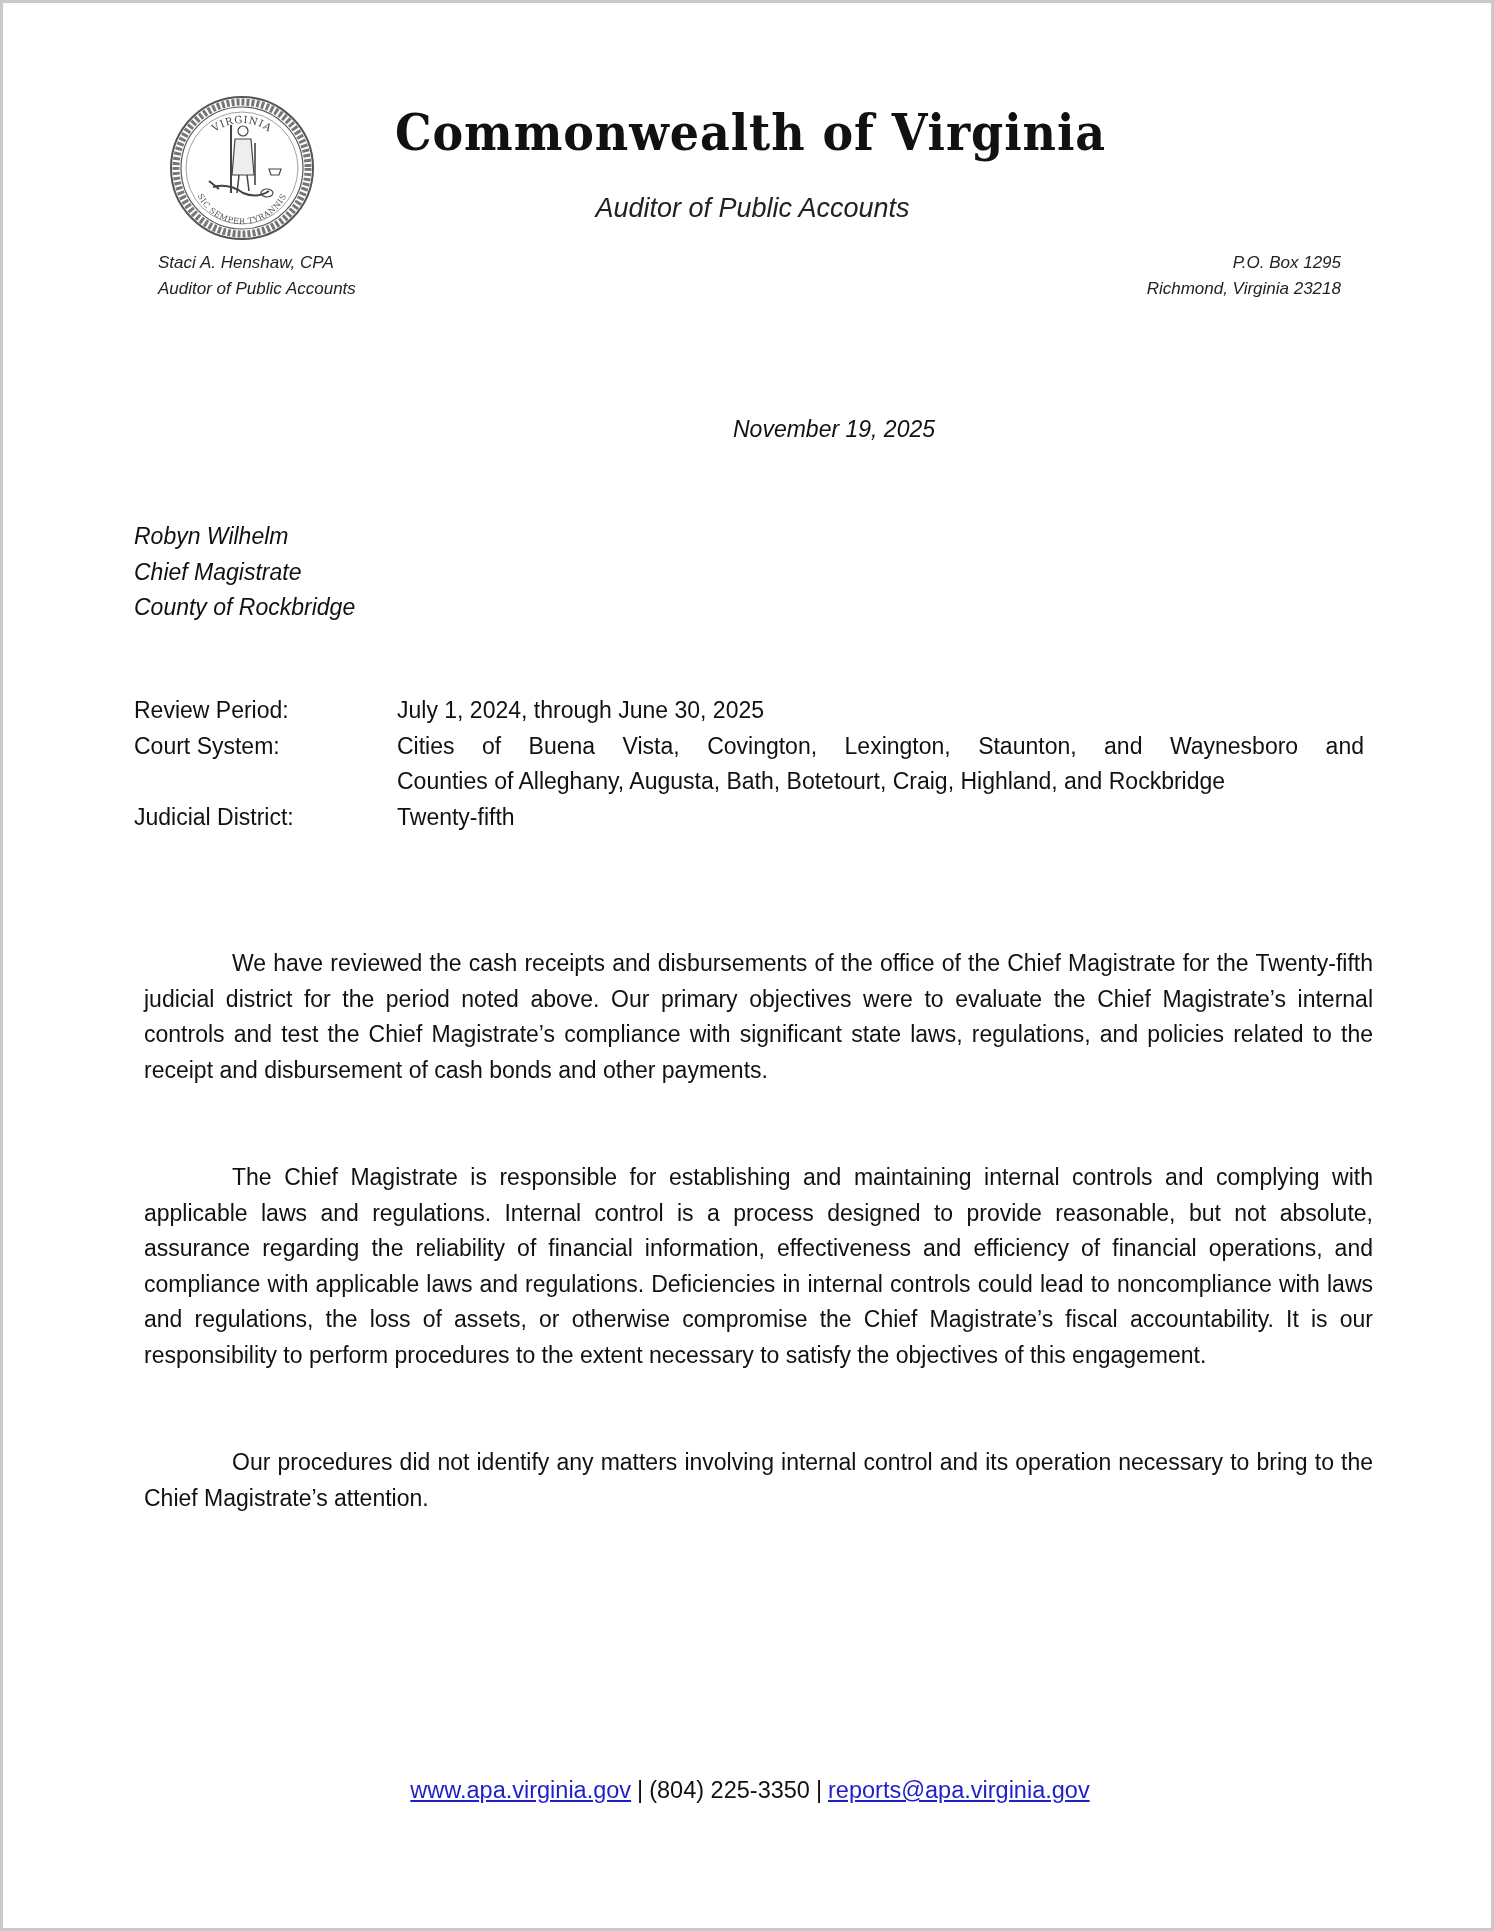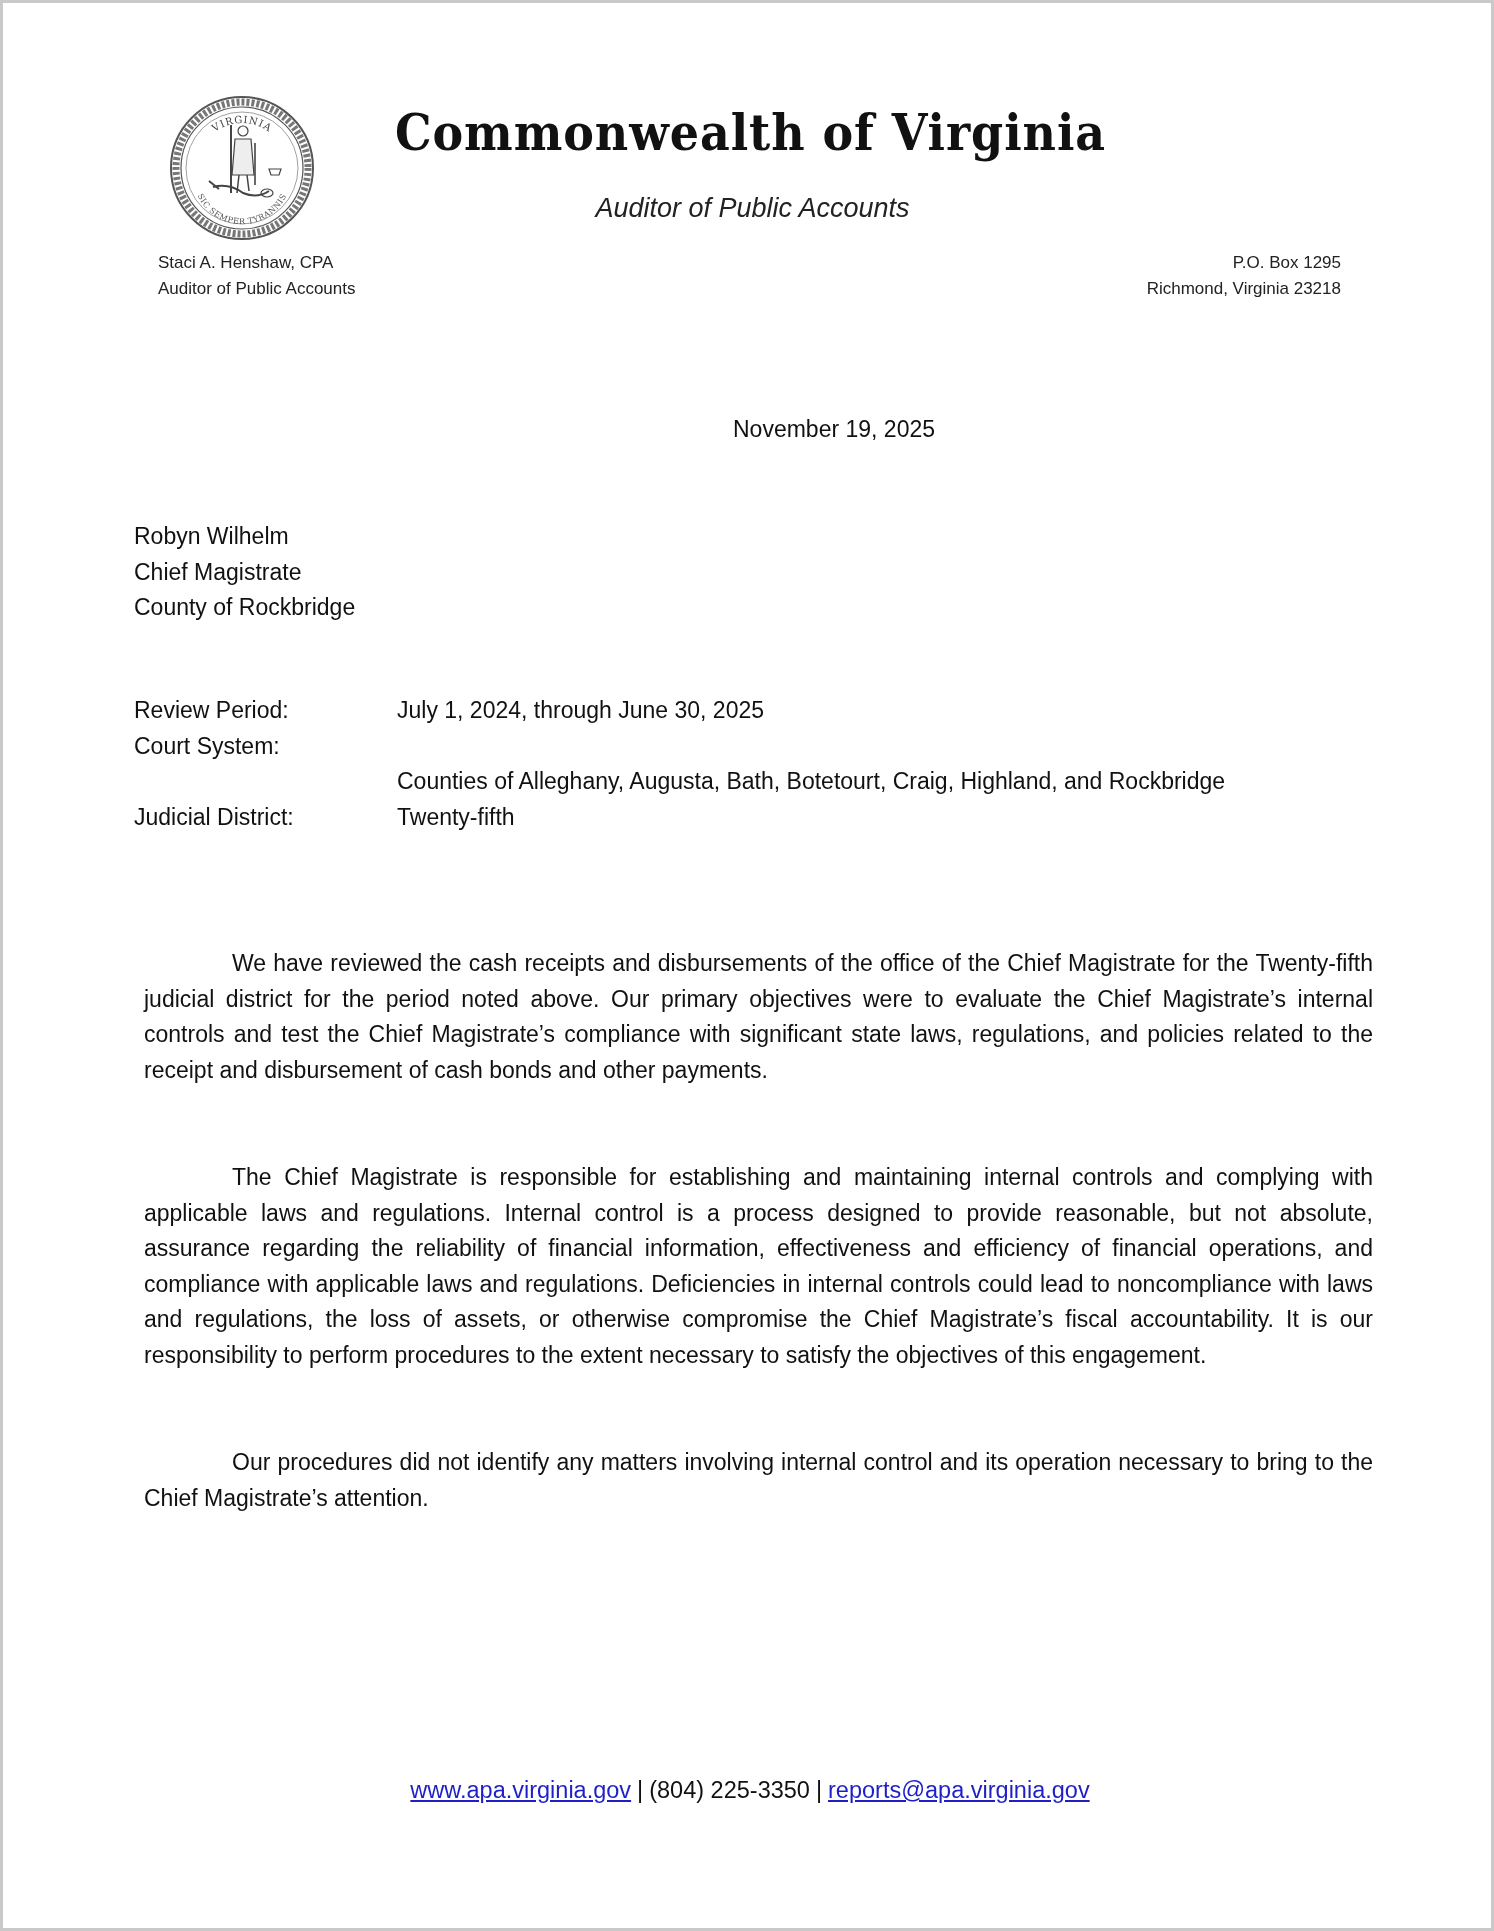--- a/index.html
+++ b/index.html
@@ -5,21 +5,21 @@
   html, body { margin: 0; padding: 0; }
   body {
     width: 1494px; height: 1931px; background: #c9c9c9;
     position: relative; overflow: hidden;
     font-family: "Liberation Sans", sans-serif; color: #111;
   }
   .page {
     position: absolute; left: 3px; top: 3px; width: 1488px; height: 1925px;
     background: #ffffff;
   }
-  .abs { position: absolute; white-space: nowrap; }
+  .abs { position: absolute; white-space: nowrap; font-style: italic; }
   .seal { position: absolute; left: 166px; top: 92px; width: 146px; height: 146px; }
   .title {
     position: absolute; left: 0; width: 1494px; top: 100px; text-align: center;
     font-family: "DejaVu Serif", serif; font-weight: bold; font-size: 50px;
     letter-spacing: 1px; color: #111; padding-left: 0;
   }
   .title span { display: inline-block; transform: translateX(0px) scaleX(0.92); }
   .subtitle {
     position: absolute; left: 567px; top: 190px; width: 365px; text-align: center;
     font-style: italic; font-size: 27px; color: #222;
@@ -104,20 +104,21 @@
     <div>County of Rockbridge</div>
   </div>
 
   <div class="info body-text">
     <div class="info-row">
       <div class="info-label">Review Period:</div>
       <div class="info-value">July 1, 2024, through June 30, 2025</div>
     </div>
     <div class="info-row">
       <div class="info-label">Court System:</div>
+      <div class="info-value just">Cities of Buena Vista, Covington, Lexington, Staunton, and Waynesboro and</div>
     </div>
     <div class="info-row">
       <div class="info-label"></div>
       <div class="info-value">Counties of Alleghany, Augusta, Bath, Botetourt, Craig, Highland, and Rockbridge</div>
     </div>
     <div class="info-row">
       <div class="info-label">Judicial District:</div>
       <div class="info-value">Twenty-fifth</div>
     </div>
   </div>

